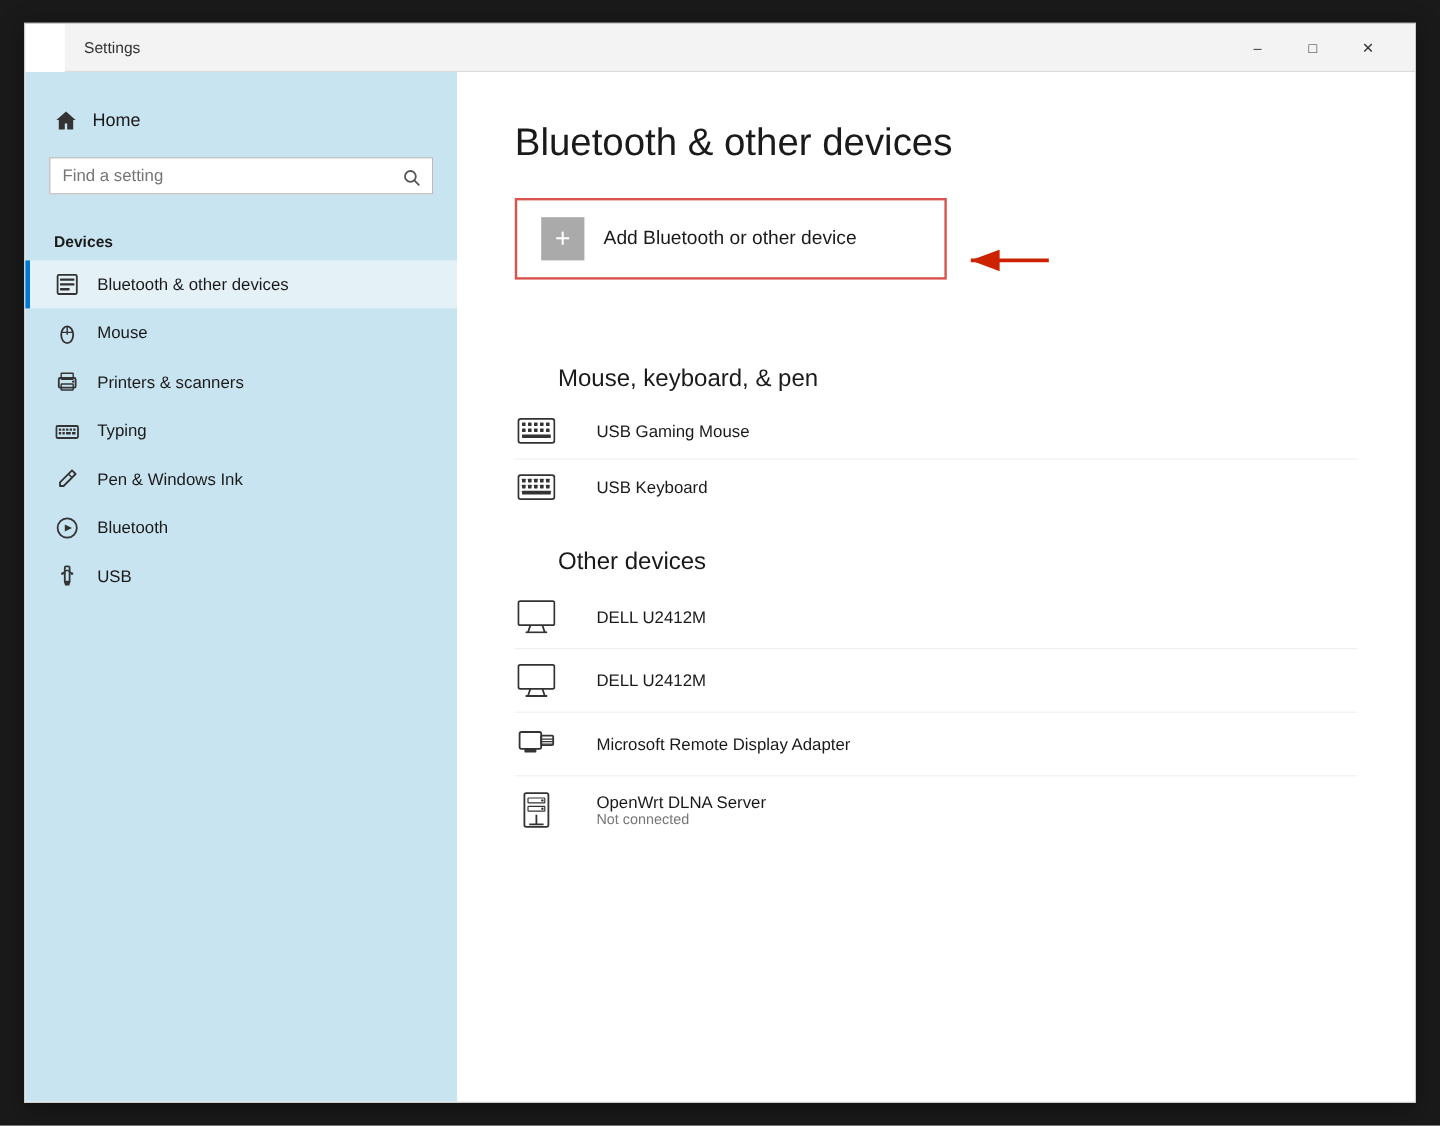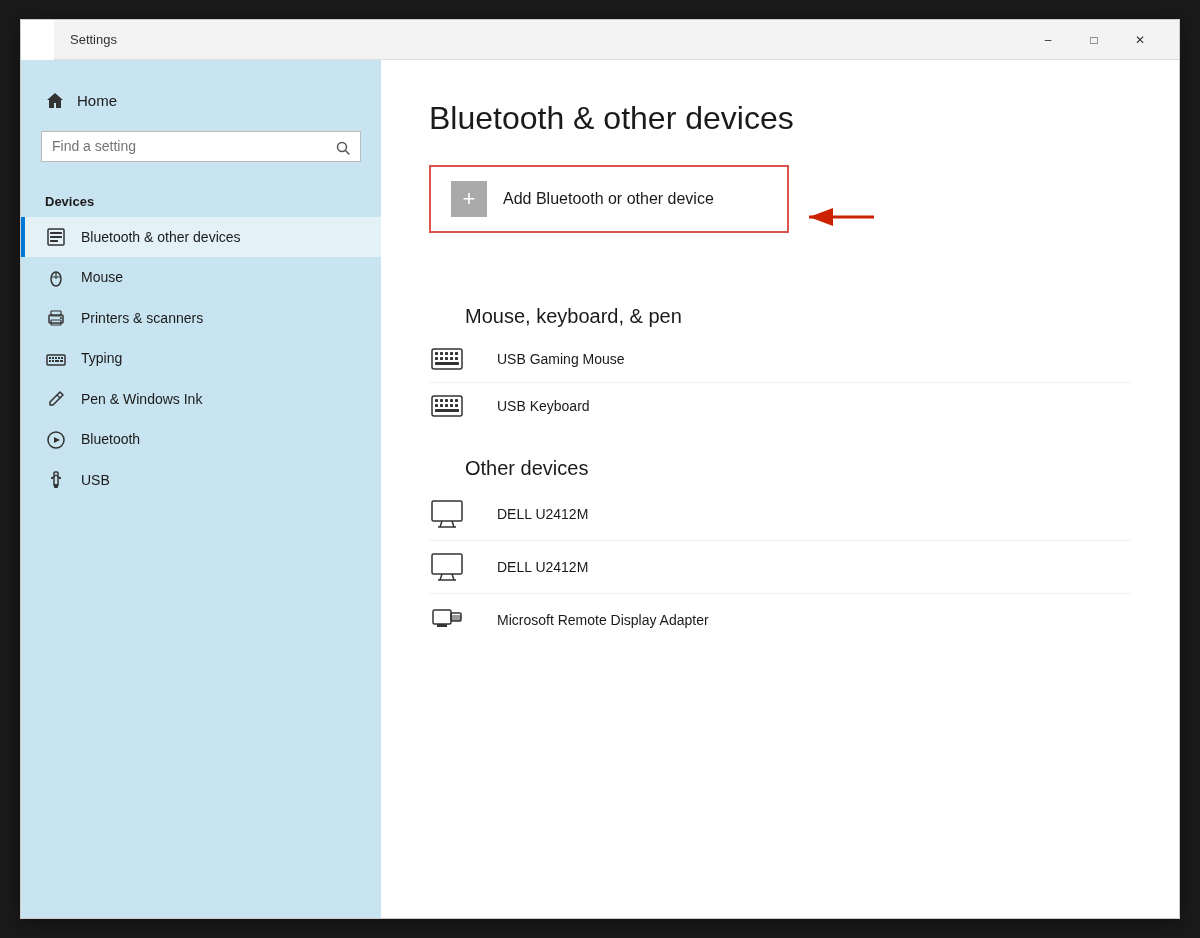--- a/index.html
+++ b/index.html
@@ -446,16 +446,33 @@
               <rect x="20" y="7" width="10" height="8" rx="1" stroke="#333" stroke-width="1.5" fill="none"></rect>
               <line x1="20" y1="10" x2="30" y2="10" stroke="#333" stroke-width="1"></line>
               <line x1="20" y1="12" x2="30" y2="12" stroke="#333" stroke-width="1"></line>
               <line x1="20" y1="14" x2="30" y2="14" stroke="#333" stroke-width="1"></line>
               <rect x="6" y="18" width="10" height="3" rx="0.5" fill="#333"></rect>
             </svg>
           </div>
           <span class="device-name">Microsoft Remote Display Adapter</span>
         </div>
 
+        <div class="device-item">
+          <div class="device-icon">
+            <svg width="28" height="32" viewBox="0 0 28 32" fill="none">
+              <rect x="4" y="2" width="20" height="28" rx="1.5" stroke="#333" stroke-width="1.5" fill="none"></rect>
+              <rect x="7" y="6" width="14" height="4" rx="0.5" stroke="#333" stroke-width="1" fill="none"></rect>
+              <rect x="7" y="13" width="14" height="4" rx="0.5" stroke="#333" stroke-width="1" fill="none"></rect>
+              <line x1="14" y1="20" x2="14" y2="28" stroke="#333" stroke-width="1.5"></line>
+              <line x1="8" y1="28" x2="20" y2="28" stroke="#333" stroke-width="1.5"></line>
+              <circle cx="19" cy="8" r="1" fill="#333"></circle>
+              <circle cx="19" cy="15" r="1" fill="#333"></circle>
+            </svg>
+          </div>
+          <div>
+            <div class="device-name">OpenWrt DLNA Server</div>
+            <div class="device-status">Not connected</div>
+          </div>
+        </div>
       </div>
     </div>
   </div>
 </div>
 
 </body></html>

